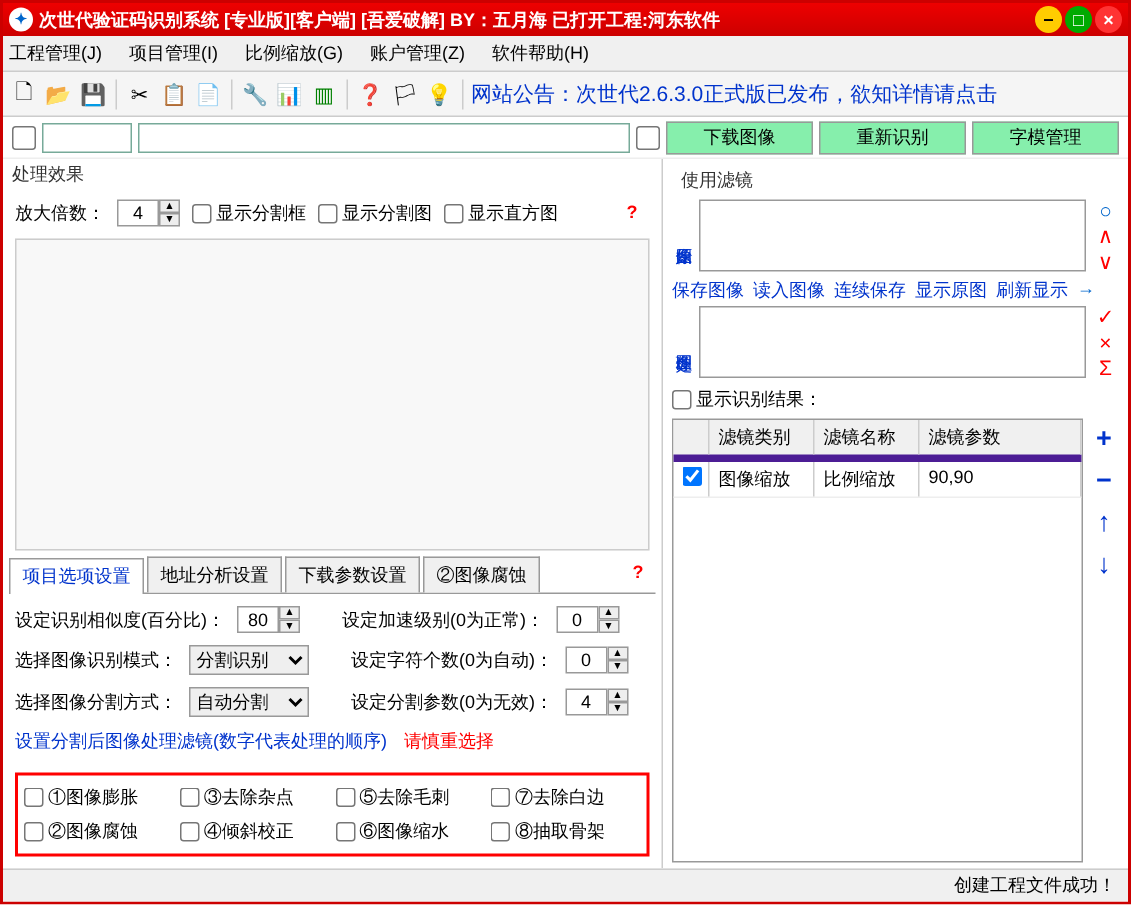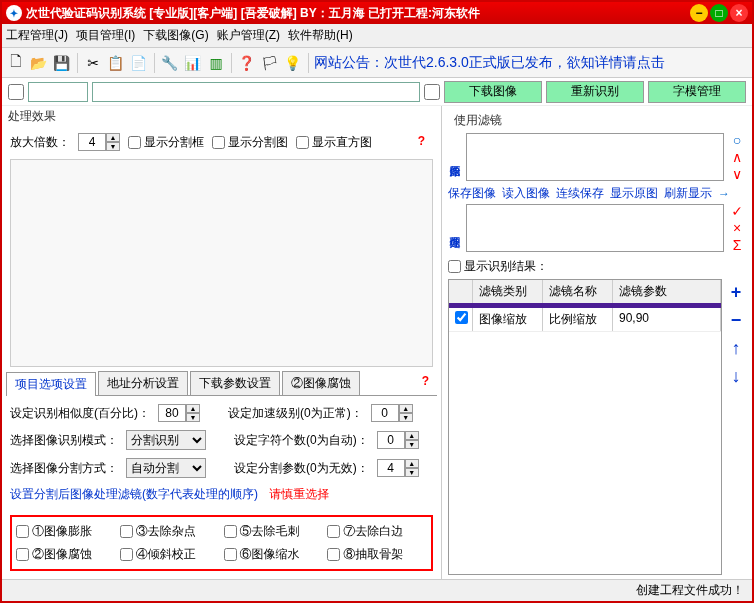--- a/index.html
+++ b/index.html
@@ -8,21 +8,21 @@
 .window { width: 754px; height: 603px; border: 2px solid #c00; background: #fff; display: flex; flex-direction: column; }
 .titlebar { background: linear-gradient(#e00, #c00); color: #fff; height: 22px; display: flex; align-items: center; padding: 0 4px; font-weight: bold; }
 .titlebar-icon { width: 16px; height: 16px; background: #fff; border-radius: 50%; margin-right: 4px; display: inline-flex; align-items: center; justify-content: center; color: #06c; font-size: 10px; }
 .titlebar-text { flex: 1; white-space: nowrap; overflow: hidden; }
 .win-btns { display: flex; gap: 2px; }
 .win-btn { width: 18px; height: 18px; border-radius: 50%; display: flex; align-items: center; justify-content: center; font-weight: bold; cursor: pointer; }
 .win-min { background: #ffcc00; color: #000; }
 .win-max { background: #00aa00; color: #fff; }
 .win-close { background: #ff3333; color: #fff; }
 
-.menubar { height: 24px; background: #f0f0f0; border-bottom: 1px solid #ccc; display: flex; align-items: center; padding: 0 4px; gap: 8px; }
+.menubar { height: 24px; background: #f0f0f0; border-bottom: 1px solid #ccc; display: flex; align-items: center; padding: 0 4px; gap: 18px; }
 .menubar span { cursor: pointer; }
 
 .toolbar { height: 30px; background: #f5f5f5; border-bottom: 1px solid #ccc; display: flex; align-items: center; padding: 0 4px; gap: 3px; }
 .tb-icon { width: 20px; height: 20px; display: flex; align-items: center; justify-content: center; cursor: pointer; font-size: 14px; }
 .tb-sep { width: 1px; height: 20px; background: #ccc; margin: 0 2px; }
 .announce { color: #0033cc; font-size: 14px; white-space: nowrap; overflow: hidden; flex: 1; }
 
 .url-row { height: 28px; display: flex; align-items: center; padding: 2px 6px; gap: 4px; border-bottom: 1px solid #eee; }
 .url-row input[type=text] { flex: 1; height: 20px; border: 1px solid #7a9; padding: 0 4px; }
 .url-row button, .btn { height: 22px; background: #86efac; border: 1px solid #999; padding: 0 24px; cursor: pointer; }
@@ -93,21 +93,21 @@
     <div class="win-btns">
       <div class="win-btn win-min">−</div>
       <div class="win-btn win-max">□</div>
       <div class="win-btn win-close">×</div>
     </div>
   </div>
 
   <div class="menubar">
     <span>工程管理(J)</span>
     <span>项目管理(I)</span>
-    <span>下载图像(G)</span>
+    <span>比例缩放(G)</span>
     <span>账户管理(Z)</span>
     <span>软件帮助(H)</span>
   </div>
 
   <div class="toolbar">
     <span class="tb-icon">🗋</span>
     <span class="tb-icon">📂</span>
     <span class="tb-icon">💾</span>
     <span class="tb-sep"></span>
     <span class="tb-icon">✂</span>

